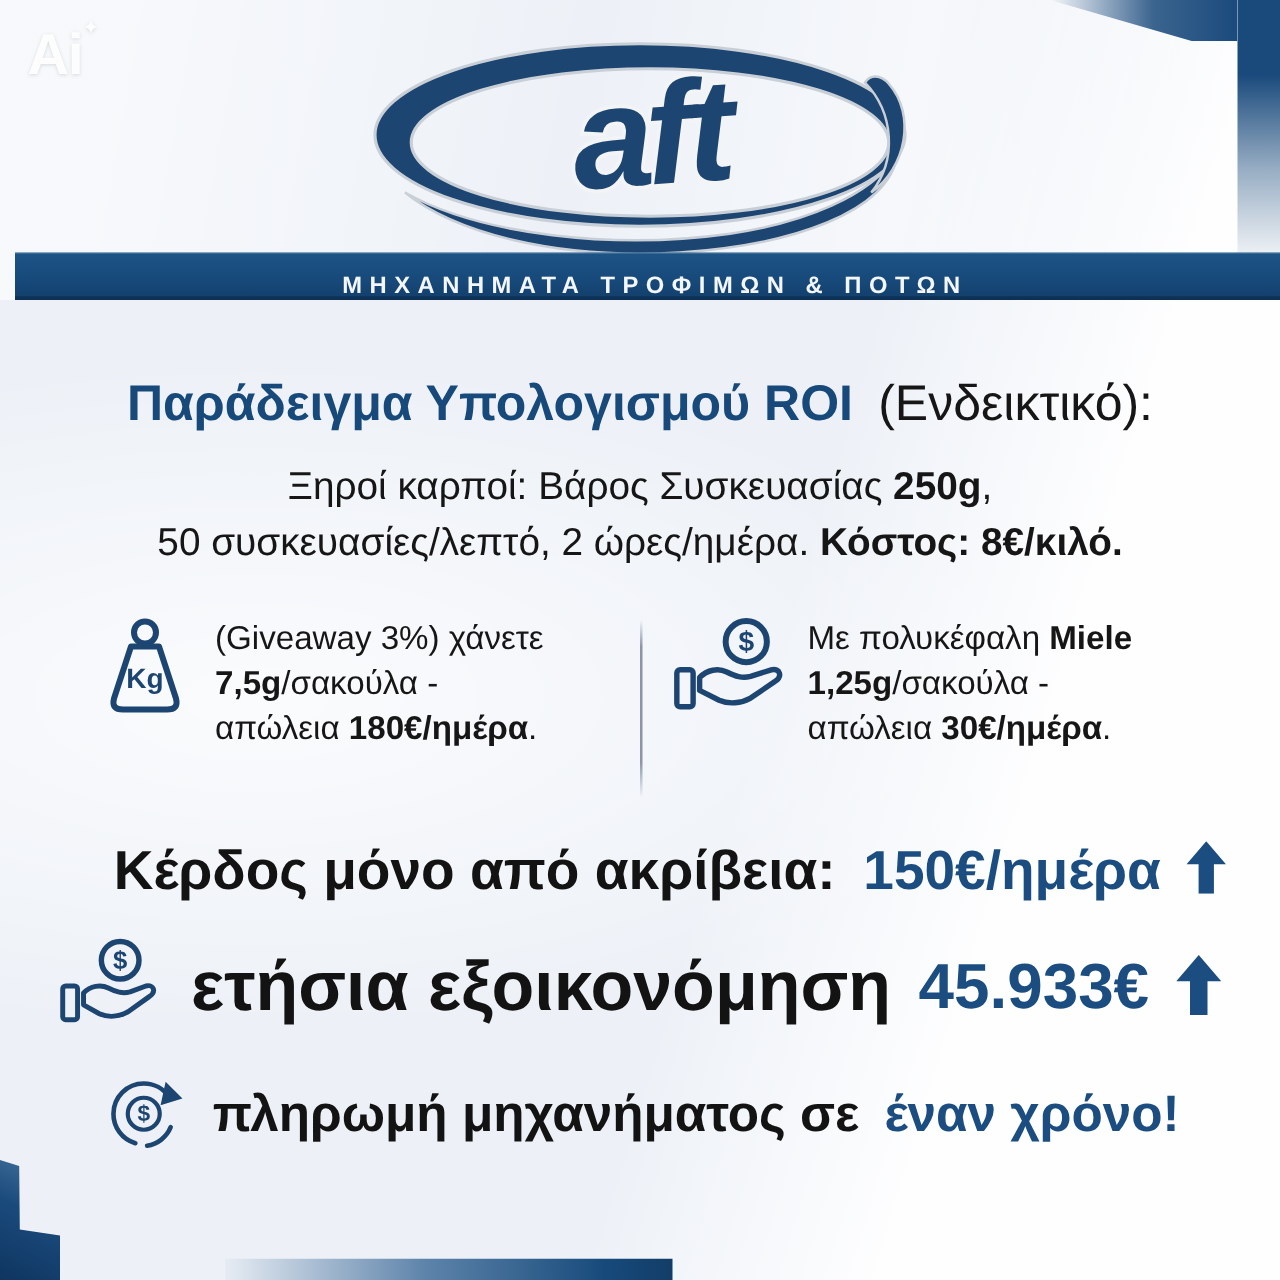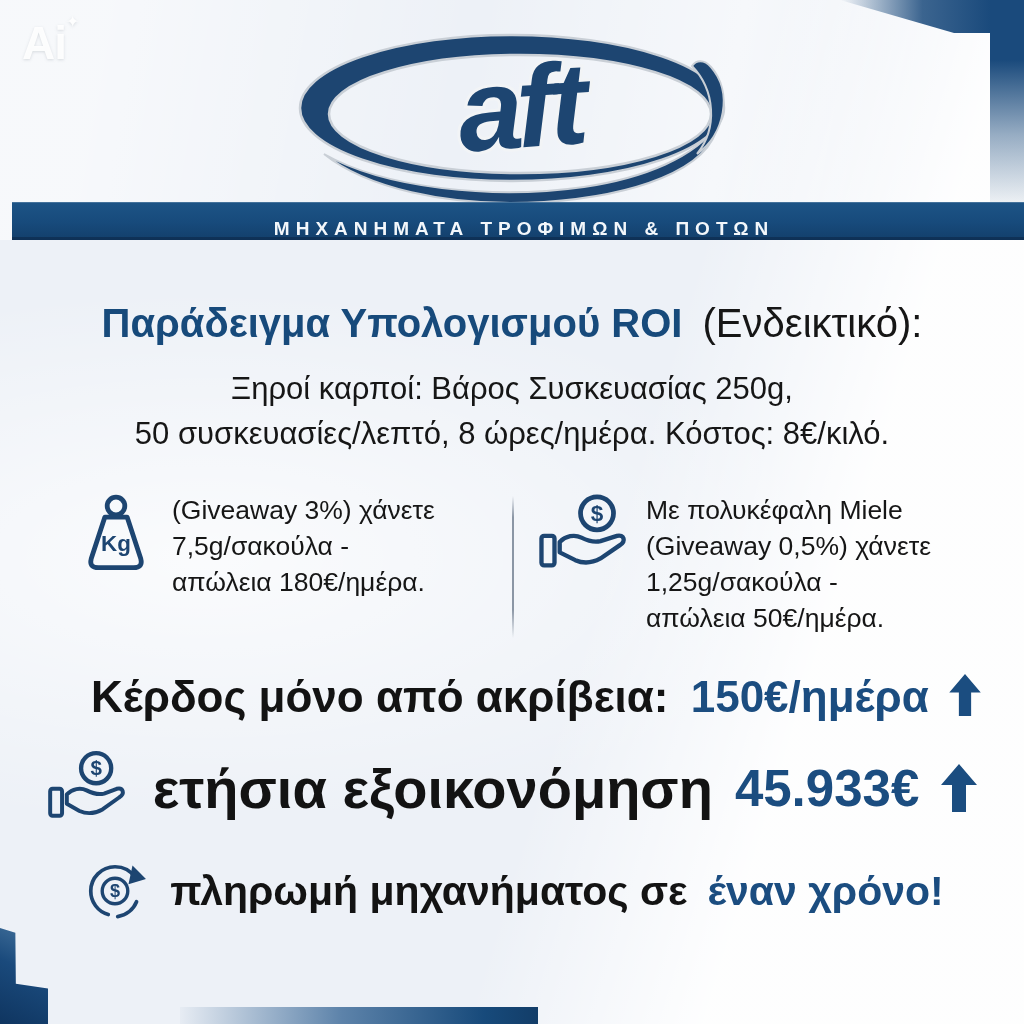--- a/index.html
+++ b/index.html
@@ -52,21 +52,21 @@
   }
 
   
   .headline{position:absolute;left:0;top:301px;width:100%;text-align:center;font-size:40px;white-space:nowrap;}
   .headline .hl-main{color:#174a7b;font-weight:bold;}
   .headline .hl-suffix{color:#161616;font-weight:normal;margin-left:9px;}
 
   
   .intro{position:absolute;left:0;top:366px;width:100%;text-align:center;color:#161616;font-size:31px;}
   .intro .tline{line-height:45px;white-space:nowrap;}
-  .b{font-weight:normal;}
+  .b{font-weight:bold;}
 
   
   .col{position:absolute;display:flex;gap:16px;}
   .col-left{left:76px;top:492px;width:424px;}
   .col-right{left:538px;top:492px;width:440px;}
   .col .icon-box{flex:0 0 auto;}
   .col .coltext{color:#161616;font-size:26.5px;}
   .col .tline{line-height:36px;white-space:nowrap;}
   .divider{
     position:absolute;left:512px;top:496px;width:2px;height:142px;
@@ -148,21 +148,21 @@
     <span>ΜΗΧΑΝΗΜΑΤΑ ΤΡΟΦΙΜΩΝ &amp; ΠΟΤΩΝ</span>
   </div>
 
   <div class="headline">
     <span class="hl-main">Παράδειγμα Υπολογισμού ROI</span>
     <span class="hl-suffix">(Ενδεικτικό):</span>
   </div>
 
   <div class="intro">
       <div class="tline"><span>Ξηροί καρποί: Βάρος Συσκευασίας </span><span class="b">250g</span><span>,</span></div>
-      <div class="tline"><span>50 συσκευασίες/λεπτό, 8 ώρες/ημέρα. </span><span class="b">Κόστος: 8€/κιλό.</span></div>
+      <div class="tline"><span>50 συσκευασίες/λεπτό, 2 ώρες/ημέρα. </span><span class="b">Κόστος: 8€/κιλό.</span></div>
     </div>
 
   <div class="col col-left">
     <div class="icon-box">
       <svg width="80" height="92" viewBox="0 0 100 112">
         <circle cx="50" cy="16" r="11" fill="none" stroke="#1d4571" stroke-width="6"></circle>
         <path d="M36 30 L64 30 L81 82 Q84 93 72 93 L28 93 Q16 93 19 82 Z" fill="none" stroke="#1d4571" stroke-width="6" stroke-linejoin="round"></path>
         <text x="50" y="72" text-anchor="middle" font-size="28" font-weight="bold" fill="#1d4571">Kg</text>
       </svg>
     </div>
@@ -180,23 +180,22 @@
       <svg width="92" height="86" viewBox="0 0 106 98">
         <circle cx="68" cy="24" r="19" fill="none" stroke="#1d4571" stroke-width="5.5"></circle>
         <text x="68" y="33" text-anchor="middle" font-size="26" font-weight="bold" fill="#1d4571">$</text>
         <rect x="4" y="50" width="15" height="34" rx="3" fill="none" stroke="#1d4571" stroke-width="5"></rect>
         <path d="M25 57 C 32 50, 42 48, 50 52 C 58 56, 64 58, 72 56 L 91 50
                  C 99 48, 102 56, 94 61 L 72 76 C 63 81, 52 82, 43 78 L 25 69 Z" fill="none" stroke="#1d4571" stroke-width="5" stroke-linejoin="round"></path>
       </svg>
     </div>
     <div class="coltext">
         <div class="tline"><span>Με πολυκέφαλη </span><span class="b">Miele</span></div>
-        <div class="tline"><span>(Giveaway 0,5%) χάνετε</span></div>
         <div class="tline"><span class="b">1,25g</span><span>/σακούλα -</span></div>
-        <div class="tline"><span>απώλεια </span><span class="b">50€/ημέρα</span><span>.</span></div>
+        <div class="tline"><span>απώλεια </span><span class="b">30€/ημέρα</span><span>.</span></div>
       </div>
   </div>
 
   <div class="profit-line">
     <span class="black">Κέρδος μόνο από ακρίβεια:</span>
     <span class="navy">150€/ημέρα</span>
     <span class="arrow-inline">
       <svg width="32" height="42" viewBox="0 0 36 48">
         <path d="M18 0 L36 21 H25 V48 H11 V21 H0 Z" fill="#1b4d80"></path>
       </svg>

